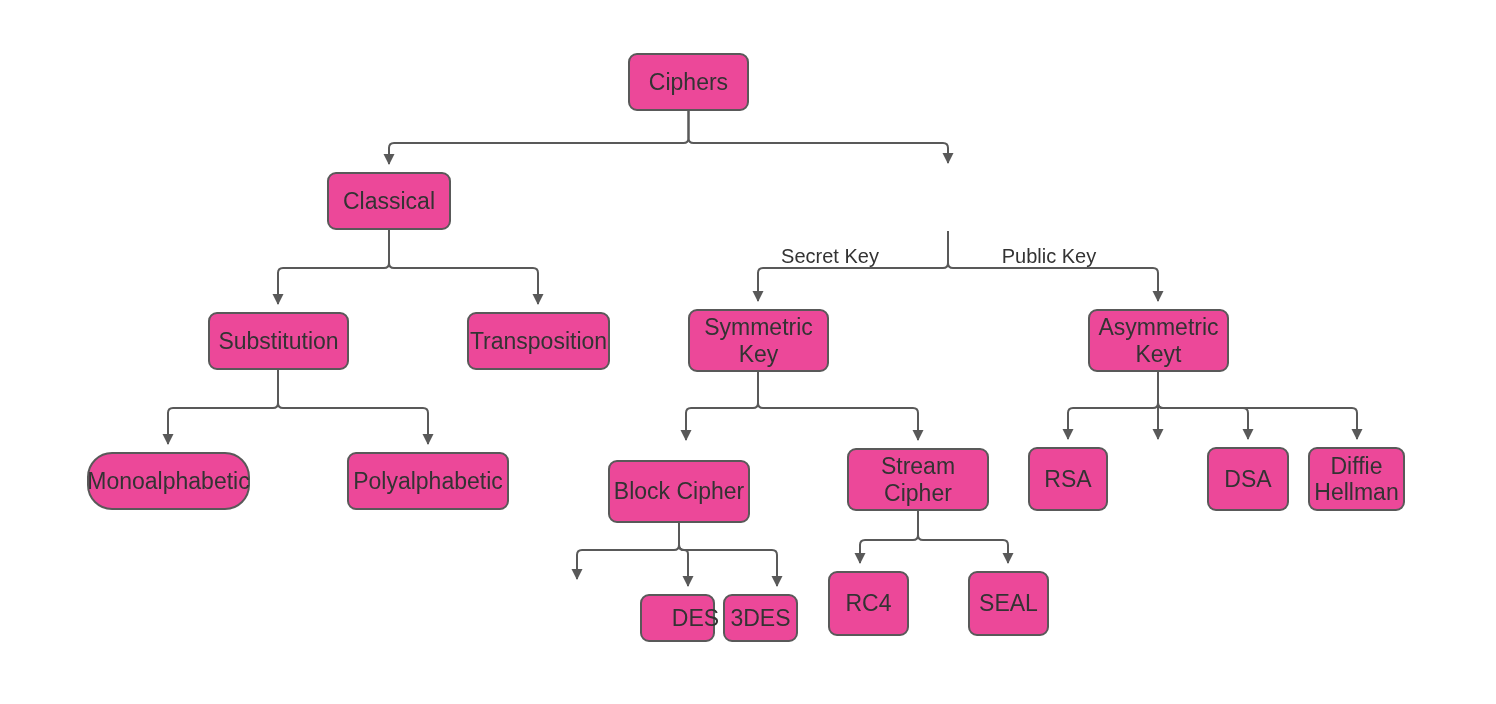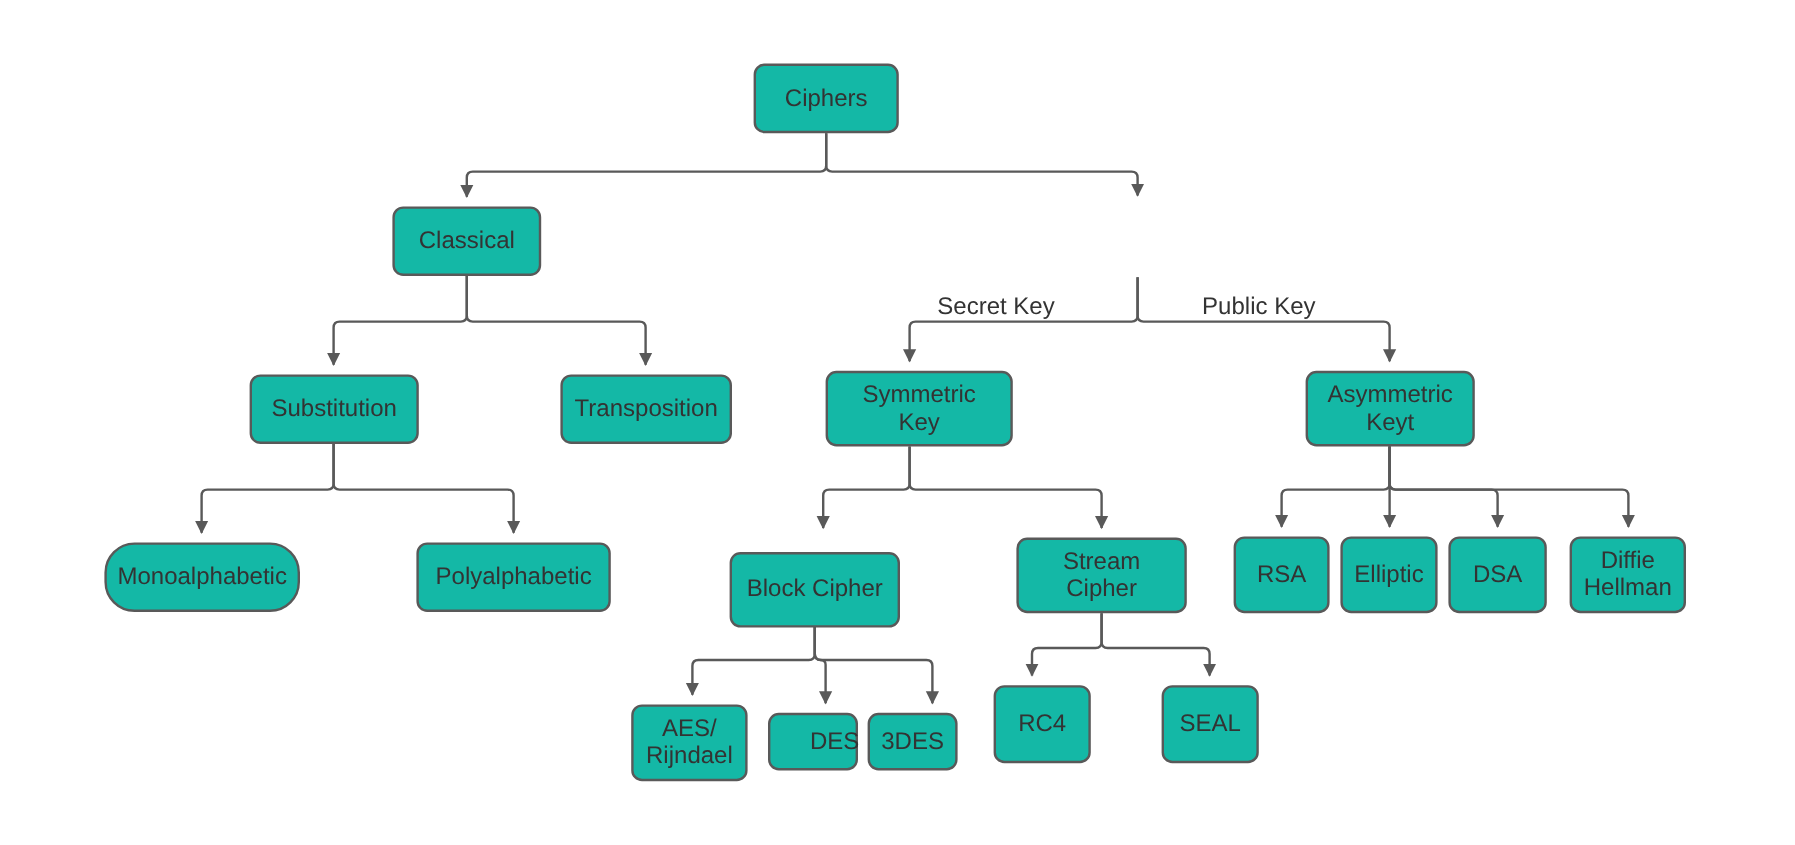--- a/index.html
+++ b/index.html
@@ -18,25 +18,25 @@
     position: absolute;
     left: 0; top: 0;
     width: 1496px; height: 704px;
   }
   .node {
     position: absolute;
     display: flex;
     align-items: center;
     justify-content: center;
     text-align: center;
-    background: #14b8a6;
+    background: #ec4899;
     border: 2.5px solid #595959;
     border-radius: 9px;
     color: #333333;
-    font-size: 20px;
+    font-size: 23px;
     line-height: 1.15;
     white-space: pre-line;
   }
   .edge-label {
     position: absolute;
     transform: translate(-50%, -50%);
     color: #333333;
     font-size: 20px;
     white-space: nowrap;
     background: transparent;
@@ -81,46 +81,43 @@
 
   <div class="node" style="left:628px; top:53px; width:121px; height:58px;">Ciphers</div>
 
   <div class="node" style="left:327px; top:172px; width:124px; height:58px;">Classical</div>
 
 
   <div class="node" style="left:208px; top:312px; width:141px; height:58px;">Substitution</div>
 
   <div class="node" style="left:467px; top:312px; width:143px; height:58px;">Transposition</div>
 
-  <div class="node" style="left:688px; top:309px; width:156px; height:63px;">Symmetric
+  <div class="node" style="left:688px; top:309px; width:141px; height:63px;">Symmetric
 Key</div>
 
   <div class="node" style="left:1088px; top:309px; width:141px; height:63px;">Asymmetric
 Keyt</div>
 
   <div class="node" style="left:87px; top:452px; width:163px; height:58px;border-radius:25px;">Monoalphabetic</div>
 
   <div class="node" style="left:347px; top:452px; width:162px; height:58px;">Polyalphabetic</div>
 
   <div class="node" style="left:608px; top:448px; width:142px; height:63px;margin-top:12px;">Block Cipher</div>
 
   <div class="node" style="left:847px; top:448px; width:142px; height:63px;">Stream
 Cipher</div>
 
   <div class="node" style="left:1028px; top:447px; width:80px; height:64px;">RSA</div>
 
-  <div class="node" style="left:1117px; top:447px; width:81px; height:64px;">Elliptic</div>
 
   <div class="node" style="left:1207px; top:447px; width:82px; height:64px;">DSA</div>
 
   <div class="node" style="left:1308px; top:447px; width:97px; height:64px;">Diffie
 Hellman</div>
 
-  <div class="node" style="left:526px; top:587px; width:97px; height:64px;">AES/
-Rijndael</div>
 
   <div class="node" style="left:640px; top:594px; width:75px; height:48px;padding-left:36px;">DES</div>
 
   <div class="node" style="left:723px; top:594px; width:75px; height:48px;">3DES</div>
 
   <div class="node" style="left:828px; top:571px; width:81px; height:65px;">RC4</div>
 
   <div class="node" style="left:968px; top:571px; width:81px; height:65px;">SEAL</div>
 
 </div>

